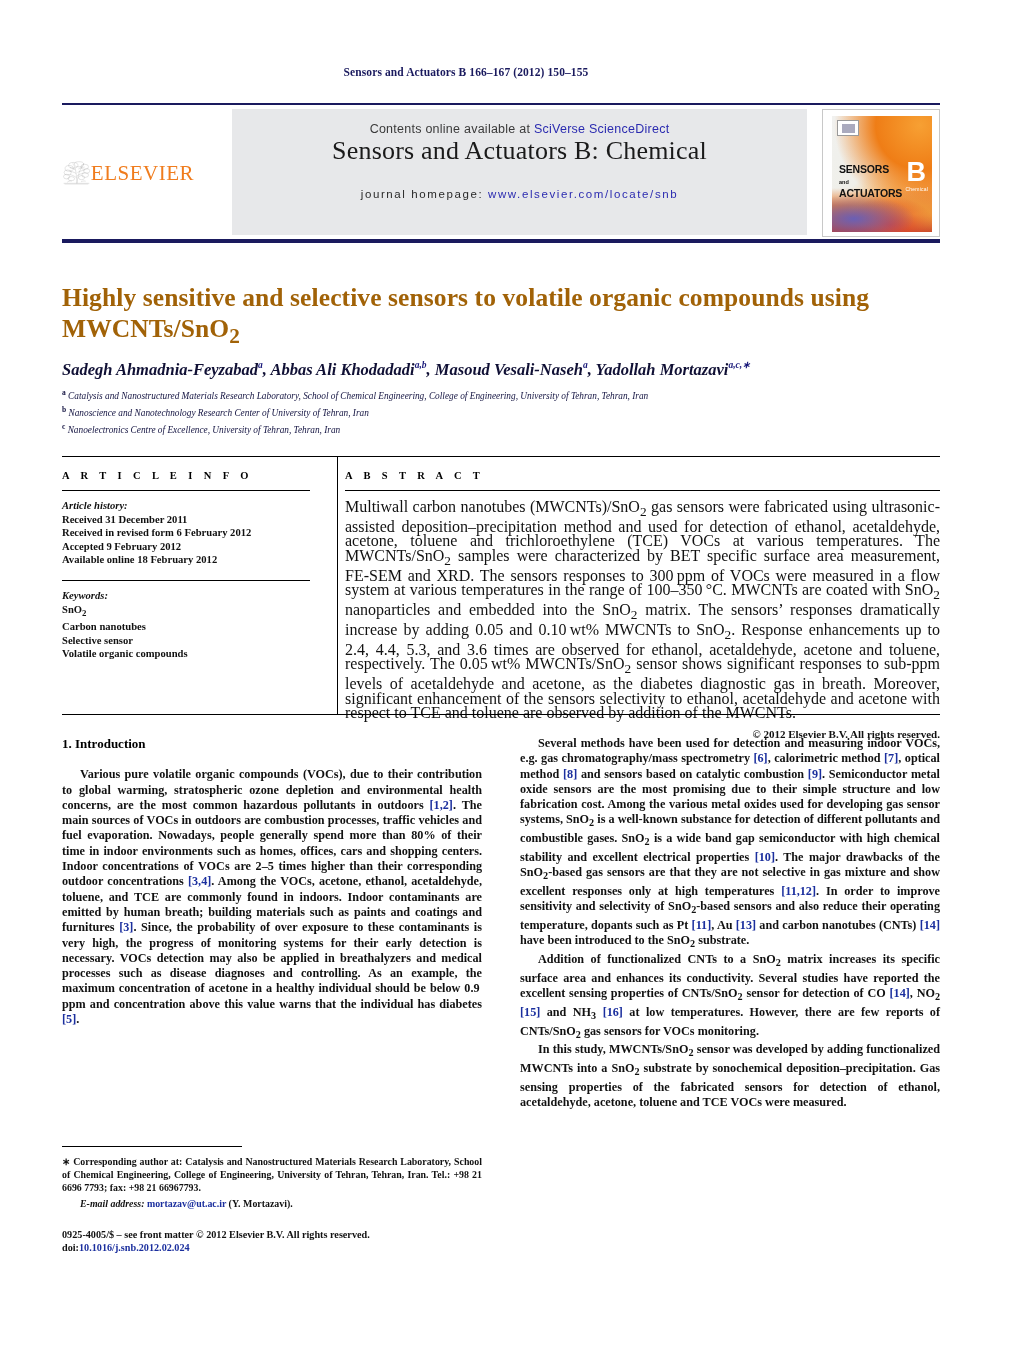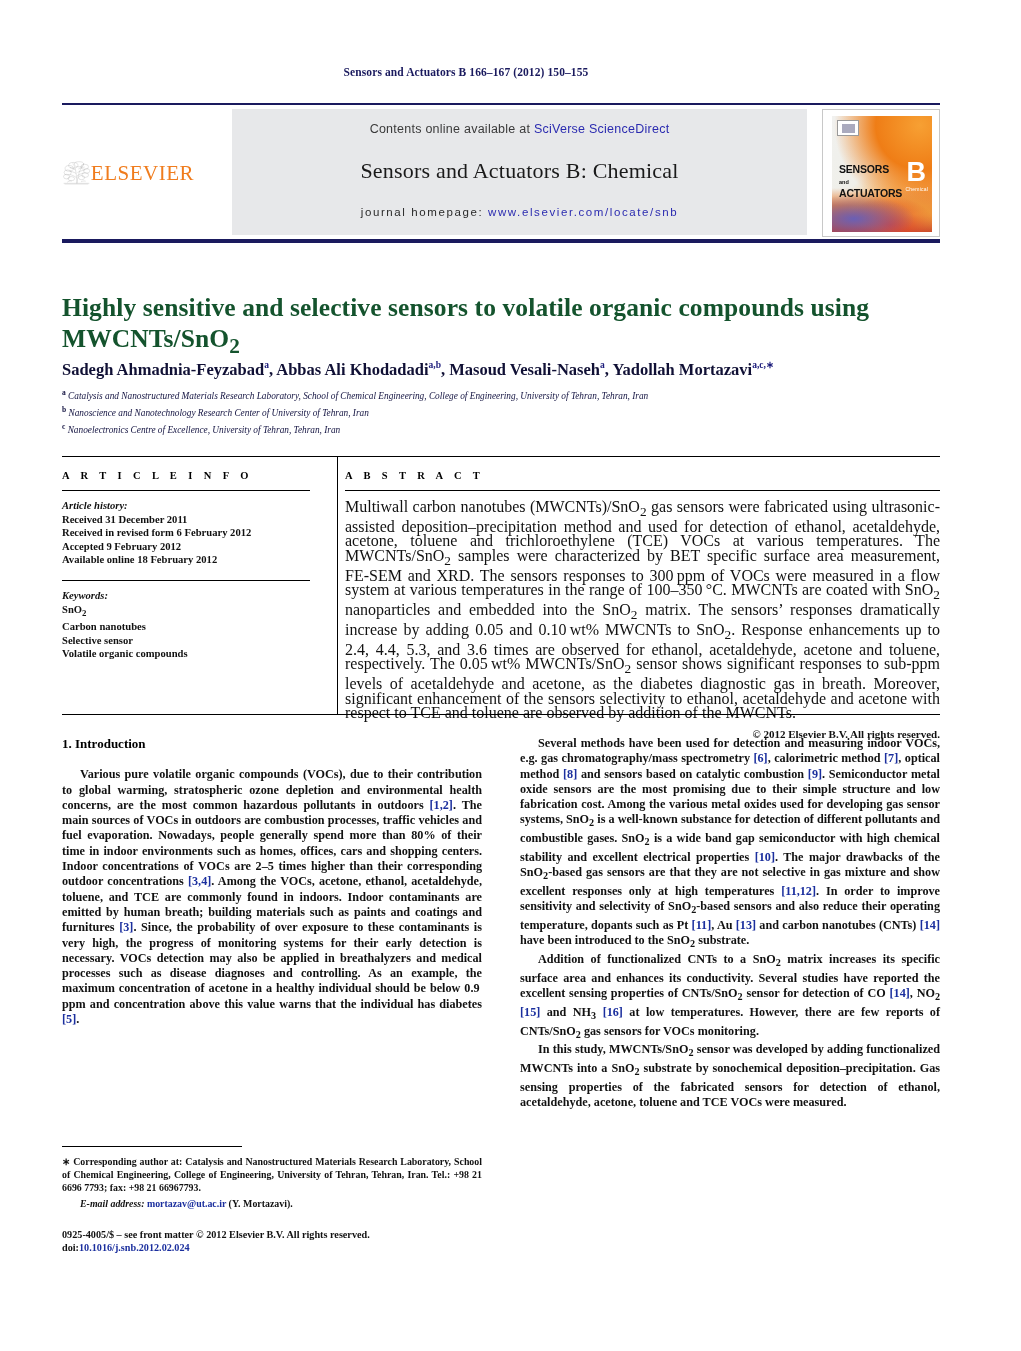--- a/index.html
+++ b/index.html
@@ -75,23 +75,22 @@
   }
   .contents-line {
     margin-top: 13px;
     font-family: "Liberation Sans", sans-serif;
     font-size: 12.5px;
     color: #3a3a3a;
     letter-spacing: 0.25px;
   }
   .contents-line .sd { color: #2b2bb0; }
   .journal-title {
-    margin-top: 22px;
-    font-family: "Liberation Serif", serif;
-    font-size: 22px;
+    font-family: "Liberation Serif", serif;
+    font-size: 26px;
     color: #1a1a1a;
     letter-spacing: 0.2px;
   }
   .homepage-line {
     margin-top: 22px;
     font-family: "Liberation Sans", sans-serif;
     font-size: 11.5px;
     letter-spacing: 1.6px;
     color: #2b2bb0;
   }
@@ -174,37 +173,38 @@
   .banner-rule {
     position: absolute;
     left: 62px; top: 239px;
     width: 878px; height: 4px;
     background: #1a1a5e;
   }
 
   
   .title {
     position: absolute;
-    left: 62px; top: 275px;
+    left: 62px; top: 265px;
     width: 830px;
     font-family: "Liberation Serif", serif;
     font-size: 25.5px;
     line-height: 31px;
-    color: #14532d;
+    color: #a16207;
     letter-spacing: 0.1px;
   }
   .authors {
     position: absolute;
     left: 62px; top: 355px;
     width: 870px;
     font-family: "Liberation Serif", serif;
     font-weight: bold;
     font-size: 16.5px;
     line-height: 20px;
     color: #101035;
+    font-style: italic;
   }
   .authors sup { font-size: 9.5px; color: #1a1a7a; }
   .affils {
     position: absolute;
     left: 62px; top: 386px;
     width: 870px;
     font-family: "Liberation Serif", serif;
     font-style: italic;
     font-size: 9.3px;
     line-height: 13px;

